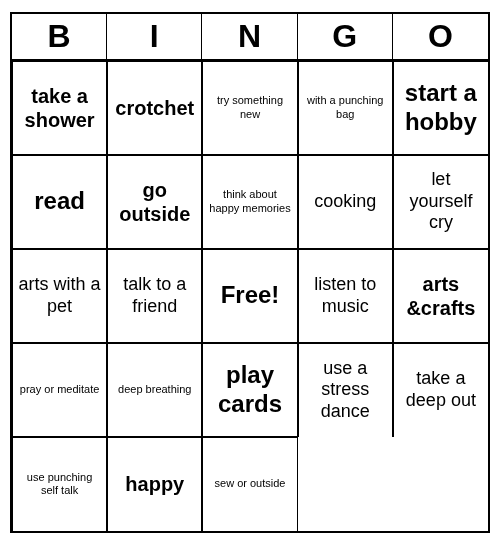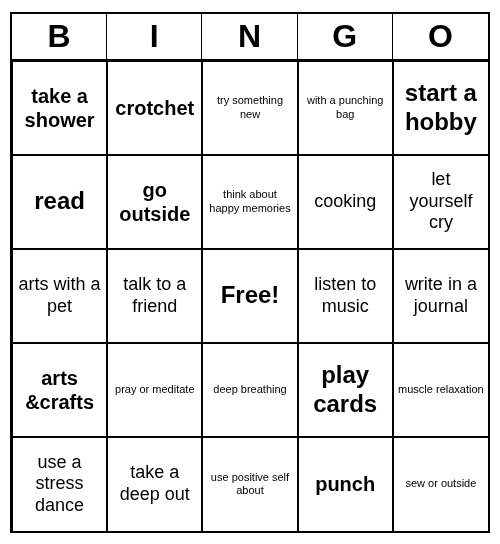--- a/index.html
+++ b/index.html
@@ -87,25 +87,23 @@
       <div class="bingo-cell size-xlarge">start a hobby</div>
       <div class="bingo-cell size-xlarge">read</div>
       <div class="bingo-cell size-large">go outside</div>
       <div class="bingo-cell size-small">think about happy memories</div>
       <div class="bingo-cell size-medium">cooking</div>
       <div class="bingo-cell size-medium">let yourself cry</div>
       <div class="bingo-cell size-medium">arts with a pet</div>
       <div class="bingo-cell size-medium">talk to a friend</div>
       <div class="bingo-cell size-xlarge">Free!</div>
       <div class="bingo-cell size-medium">listen to music</div>
-      <div class="bingo-cell size-medium">write in a journal</div>
       <div class="bingo-cell size-large">arts &amp;crafts</div>
       <div class="bingo-cell size-small">pray or meditate</div>
       <div class="bingo-cell size-small">deep breathing</div>
       <div class="bingo-cell size-xlarge">play cards</div>
-      <div class="bingo-cell size-small">muscle relaxation</div>
       <div class="bingo-cell size-medium">use a stress dance</div>
       <div class="bingo-cell size-medium">take a deep out</div>
-      <div class="bingo-cell size-small">use positive self about</div>
-      <div class="bingo-cell size-large">punch</div>
+      <div class="bingo-cell size-small">use punching self talk</div>
+      <div class="bingo-cell size-large">happy</div>
       <div class="bingo-cell size-small">sew or outside</div>
     </div>
 </div>
 
 </body></html>

